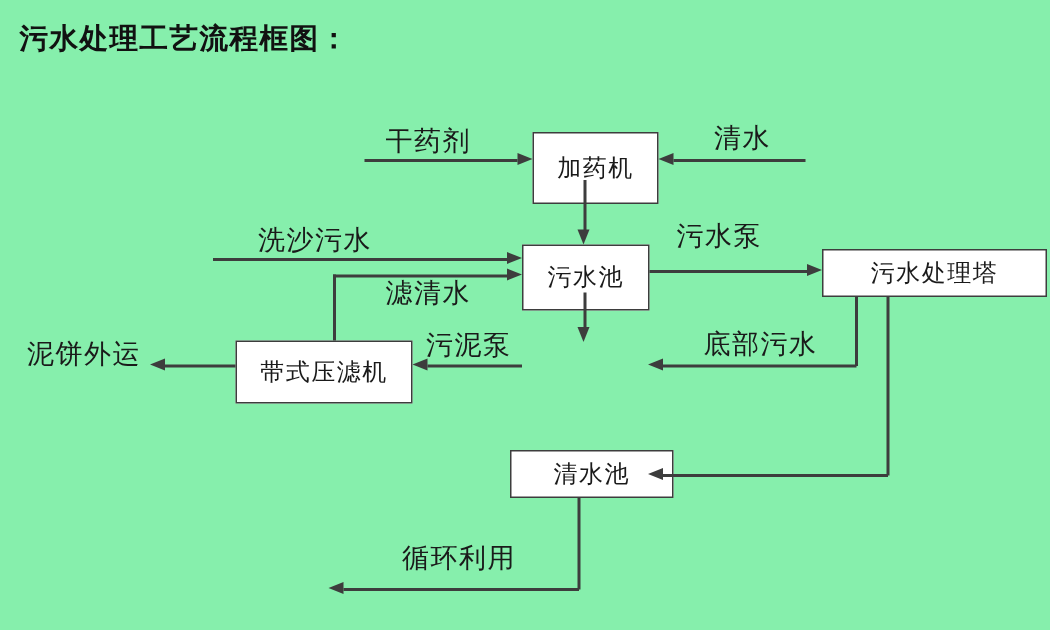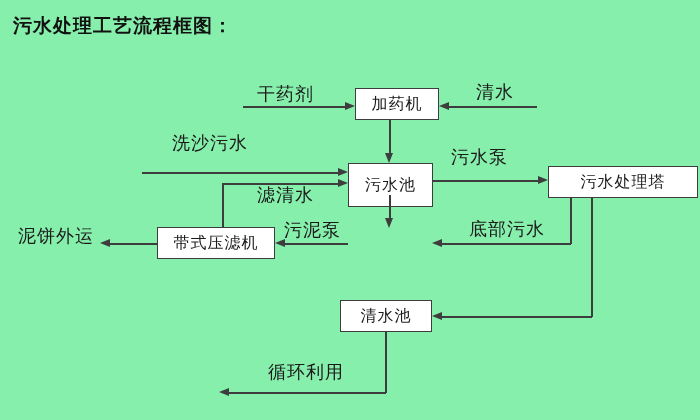--- a/index.html
+++ b/index.html
@@ -20,31 +20,31 @@
   }
   .lbl { position:absolute; font-size:18px; letter-spacing:1px; white-space:nowrap; line-height:1.1; }
   .hl { position:absolute; height:1.5px; background:var(--ln); }
   .vl { position:absolute; width:1.5px; background:var(--ln); }
   .ar { position:absolute; width:0; height:0; }
   .ar-r { border-top:4.5px solid transparent; border-bottom:4.5px solid transparent; border-left:10px solid var(--ln); }
   .ar-l { border-top:4.5px solid transparent; border-bottom:4.5px solid transparent; border-right:10px solid var(--ln); }
   .ar-d { border-left:4.5px solid transparent; border-right:4.5px solid transparent; border-top:10px solid var(--ln); }
 
   
-  #nd-dosing   { left:355px; top:88px;  width:84px;  height:32px; }
+  #nd-dosing   { left:355px; top:88px;  width:84px;  height:48px; }
   #nd-sewage   { left:348px; top:163px; width:85px;  height:44px; }
   #nd-tower    { left:548px; top:166px; width:150px; height:32px; }
-  #nd-press    { left:157px; top:227px; width:118px; height:32px; }
+  #nd-press    { left:157px; top:227px; width:118px; height:42px; }
   #nd-sludge   { left:348px; top:228px; width:84px;  height:30px; }
-  #nd-clean    { left:340px; top:300px; width:92px;  height:32px; }
+  #nd-clean    { left:340px; top:300px; width:109px;  height:32px; }
 
   
   #lb-dry     { left:257px; top:85px; }
   #lb-cleanw  { left:476px; top:83px; }
-  #lb-wash    { left:172px; top:134px; }
+  #lb-wash    { left:172px; top:151px; }
   #lb-filter  { left:257px; top:186px;text-align:right; }
   #lb-swpump  { left:451px; top:148px; }
   #lb-slpump  { left:284px; top:221px; }
   #lb-bottom  { left:469px; top:220px; }
   #lb-mudcake { left:18px;  top:227px; }
   #lb-recycle { left:268px; top:363px; }
 
   
   #ln-dry      { left:243px; top:106px; width:102px; }
   #ar-dry      { left:345px; top:102px; }

